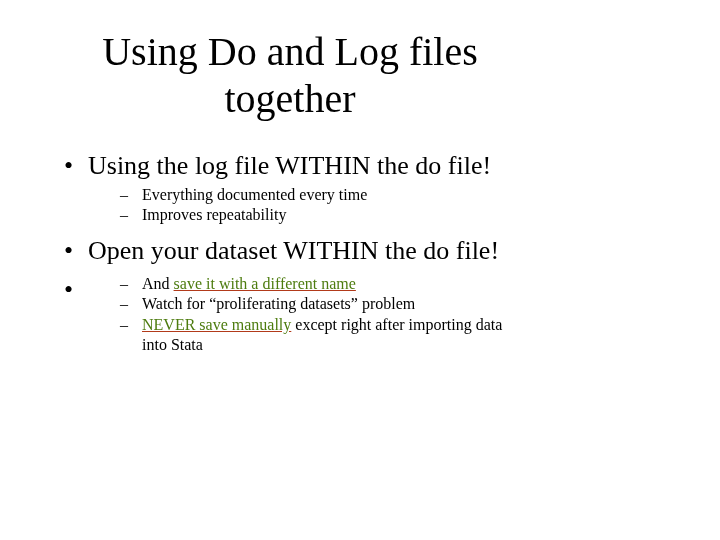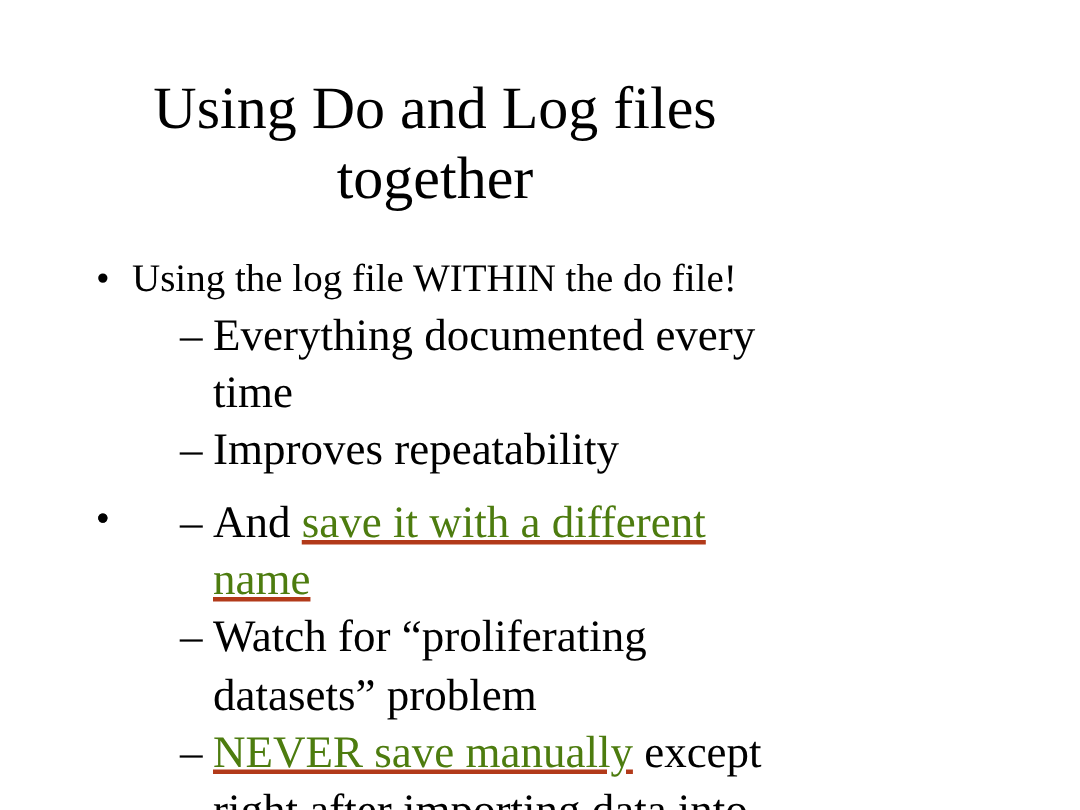--- a/index.html
+++ b/index.html
@@ -8,21 +8,21 @@
     width: 720px;
     height: 540px;
     background: #ffffff;
     font-family: "Times New Roman", Times, serif;
     color: #000000;
   }
   .slide {
     box-sizing: border-box;
     width: 580px;
     height: 540px;
-    padding: 48px 60px 0 60px;
+    padding: 28px 60px 0 60px;
   }
   .title {
     font-size: 40px;
     text-align: center;
     margin: 0 0 28px 0;
     font-weight: normal;
   }
   ul.level1 {
     list-style: none;
     padding: 0;
@@ -40,21 +40,21 @@
     position: absolute;
     left: 4px;
     top: 0;
   }
   ul.level2 {
     list-style: none;
     padding: 0;
     margin: 2px 0 10px 0;
   }
   ul.level2 > li {
-    font-size: 30px;
+    font-size: 16px;
     padding-left: 54px;
     position: relative;
     line-height: 1.28;
   }
   ul.level2 > li::before {
     content: "–";
     position: absolute;
     left: 32px;
     top: 0;
   }
@@ -75,20 +75,21 @@
 
     <li>
       <span>Using the log file WITHIN the do file!</span>
       <ul class="level2">
         <li>Everything documented every time</li>
         <li>Improves repeatability</li>
       </ul>
     </li>
 
     <li>
+      <span>Open your dataset WITHIN the do file!</span>
     </li>
 
     <li>
       <ul class="level2">
         <li><span>And </span><span class="err">save it with a different name</span></li>
         <li>Watch for “proliferating datasets” problem</li>
         <li><span class="err">NEVER save manually</span><span> except right after importing data into Stata</span></li>
       </ul>
     </li>
 

